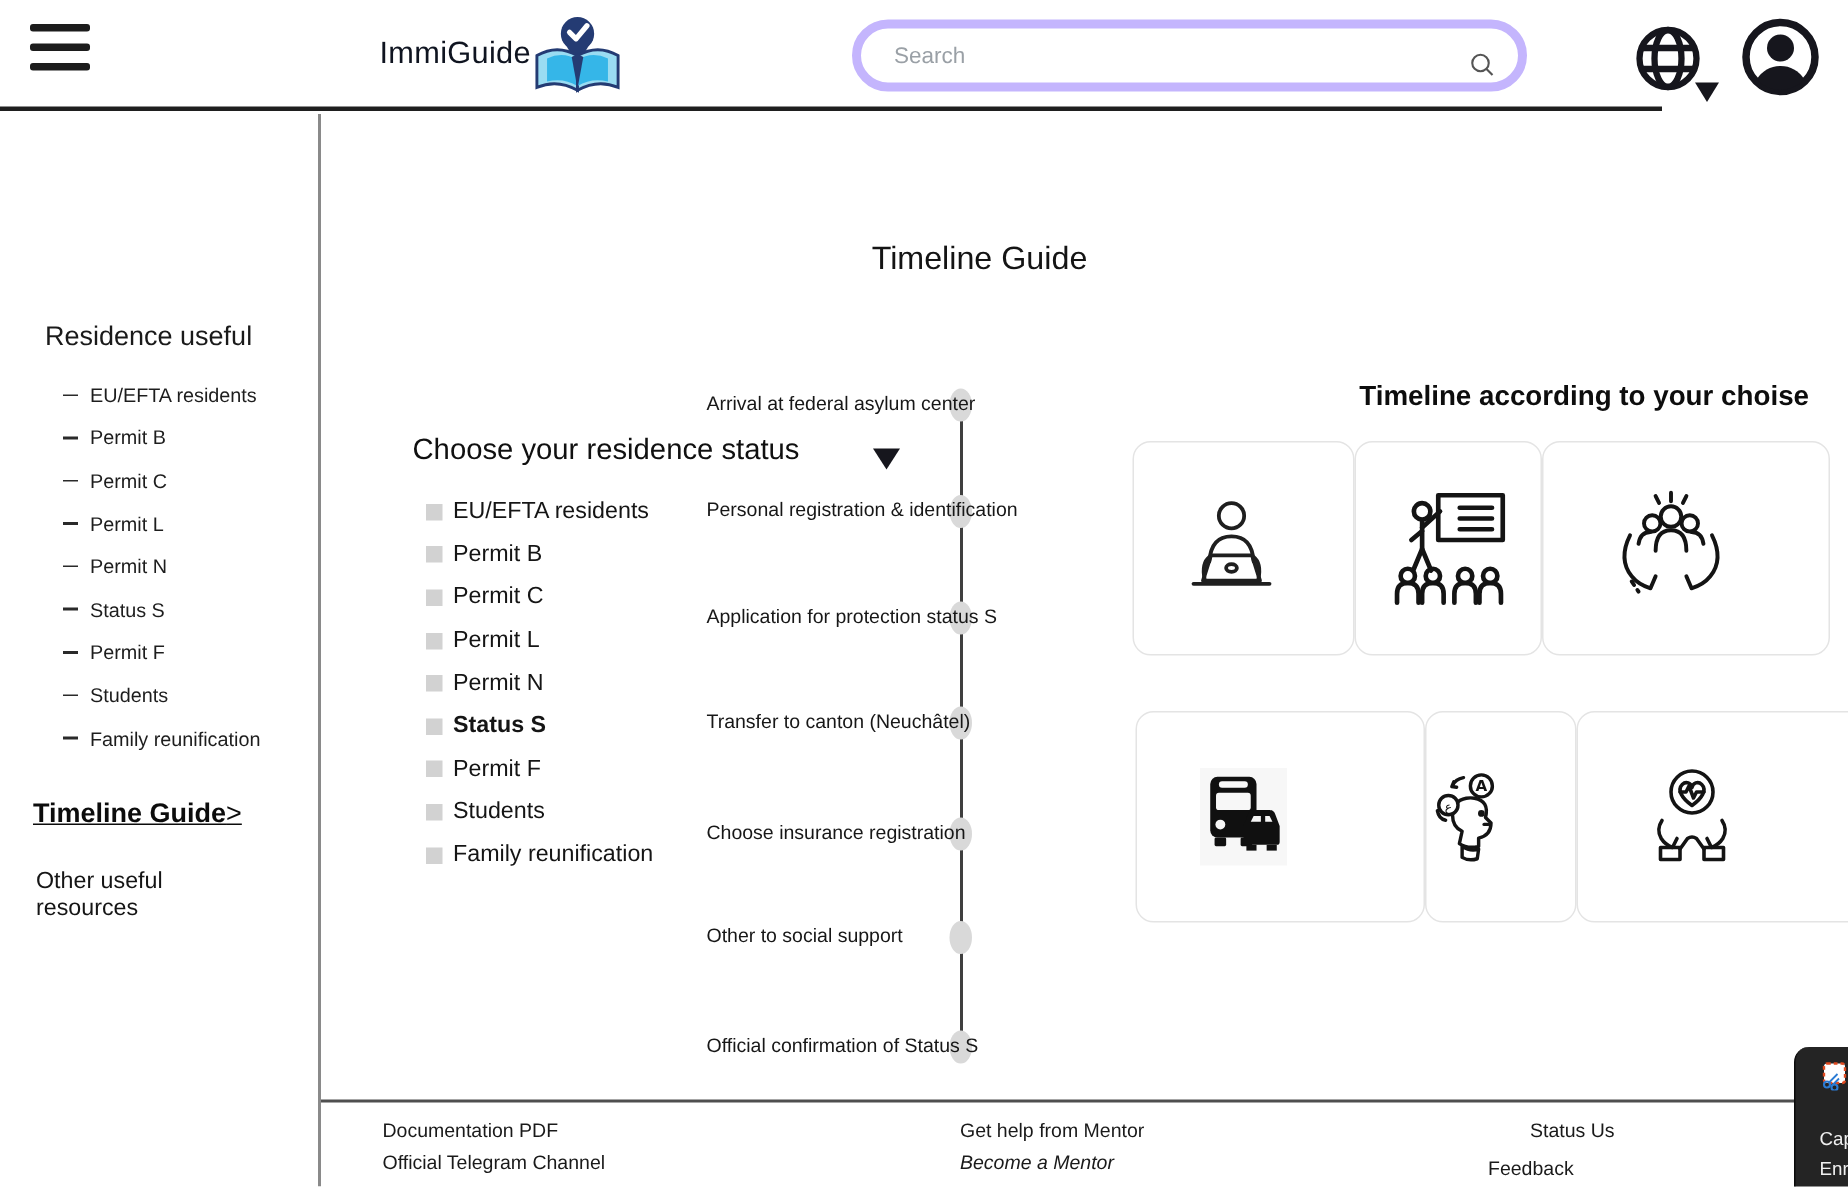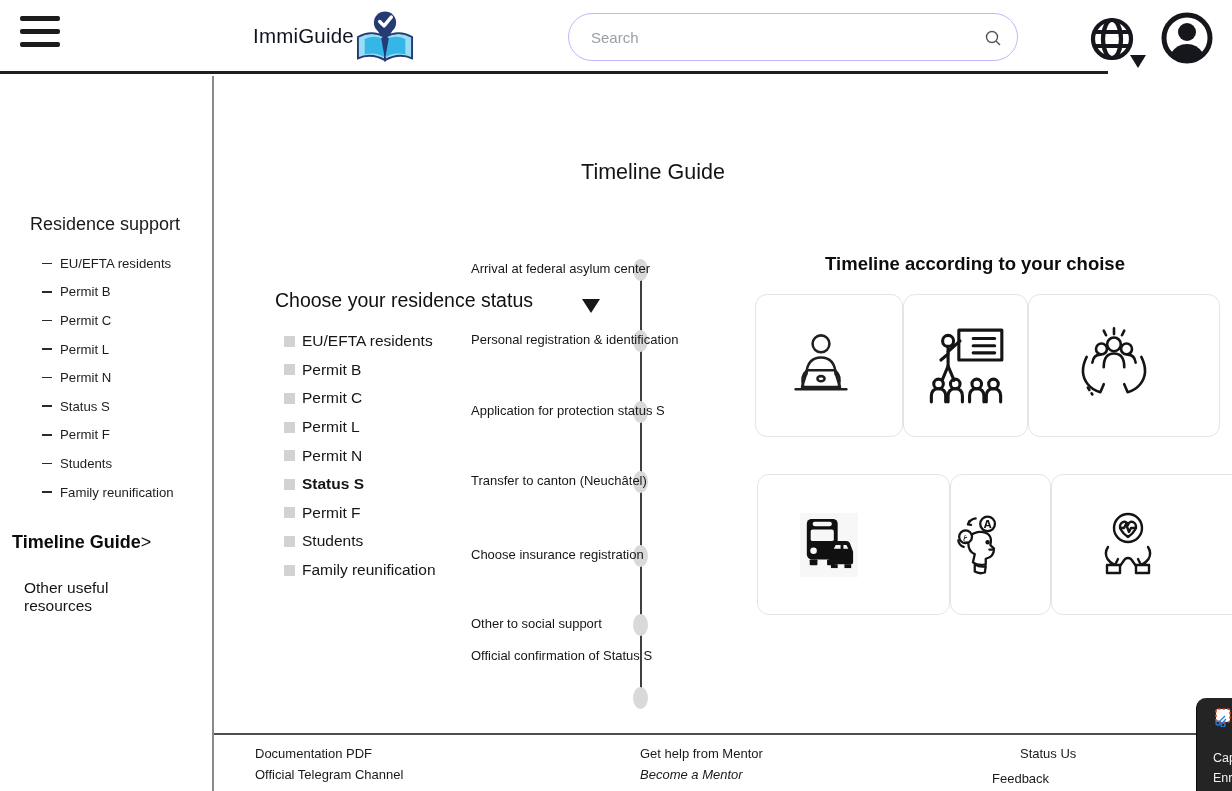--- a/index.html
+++ b/index.html
@@ -8,39 +8,39 @@
          font-family:"Liberation Sans", sans-serif; color:#16161d; }
 
   
   .header { position:absolute; left:0; top:0; width:1108px; height:74px;
             background:#fff; border-bottom:3px solid #1f1f1f; z-index:5; }
   .hamburger { position:absolute; left:20px; top:16px; width:40px; height:42px; cursor:pointer; }
   .hamburger .bar { width:40px; height:4.5px; background:#1c1c1c; border-radius:2px; margin-bottom:8.5px; }
   .brand { position:absolute; left:253px; top:24px; font-size:20.5px; color:#0f1420; letter-spacing:0.2px; }
   .logo { position:absolute; left:356px; top:8px; width:58px; height:58px; }
   .search { position:absolute; left:568px; top:13px; width:450px; height:48px;
-            border:1px solid #c4b5fd; border-radius:26px; background:#fff; }
+            border:6px solid #c4b5fd; border-radius:26px; background:#fff; }
   .search input { position:absolute; left:0; top:0; width:100%; height:100%; border:none; outline:none;
             background:transparent; border-radius:26px; padding:0 44px 0 22px; font-size:15px;
             font-family:"Liberation Sans", sans-serif; color:#333; }
   .search input::placeholder { color:#9aa0a6; }
   .search .mag { position:absolute; right:14px; top:14px; width:20px; height:20px; }
   .globe { position:absolute; left:1088px; top:15px; width:48px; height:48px; cursor:pointer; }
   .globe-caret { position:absolute; left:1130px; top:55px; width:0; height:0;
             border-left:8px solid transparent; border-right:8px solid transparent;
             border-top:13px solid #16161d; }
   .avatar { position:absolute; left:1161px; top:12px; width:52px; height:52px; cursor:pointer; }
 
   
   .v-divider { position:absolute; left:212px; top:76px; width:2px; height:715px; background:#8a8a8a; }
   .res-heading { position:absolute; left:30px; top:214px; font-size:18px; color:#1a1a1a; }
   .side-list { position:absolute; left:42px; top:249px; width:170px; }
   .side-item { height:28.6px; display:flex; align-items:center; font-size:13.2px; color:#1d1d1d; cursor:pointer; }
   .side-item .dash { width:10px; height:1.6px; background:#2a2a2a; margin-right:8px; flex:none; }
-  .tl-link { position:absolute; left:12px; top:532px; font-size:18px; font-weight:bold; color:#0c0c0c; cursor:pointer; }
+  .tl-link { position:absolute; left:22px; top:532px; font-size:18px; font-weight:bold; color:#0c0c0c; cursor:pointer;text-decoration:underline; }
   .tl-link .arrow { font-weight:400; font-size:18px; }
   .other-res { position:absolute; left:24px; top:579px; width:112px; font-size:15.5px; line-height:17.5px; color:#151515; cursor:pointer; }
 
   
   .main-title { position:absolute; left:453px; top:160px; width:400px; text-align:center;
                 font-size:21.5px; color:#141414; }
   .choose { position:absolute; left:275px; top:289px; font-size:19.5px; color:#101010; cursor:pointer; }
   .choose-caret { position:absolute; left:582px; top:299px; width:0; height:0;
                 border-left:9px solid transparent; border-right:9px solid transparent;
                 border-top:14px solid #16161d; }
@@ -48,21 +48,21 @@
   .status-item { height:28.6px; display:flex; align-items:center; font-size:15.5px; color:#151515; cursor:pointer; }
   .status-item .sq { width:11px; height:11px; background:#d2d2d2; margin-right:7px; flex:none; }
   .status-item.bold { font-weight:bold; }
 
   .tl-line { position:absolute; left:640px; top:270px; width:1.5px; height:429px; background:#3f3f3f; z-index:1; }
   .tl-dot { position:absolute; left:633px; width:15px; height:22px; border-radius:50%;
             background:#d9d9d9; z-index:2; }
   .tl-label { position:absolute; left:471px; width:340px; text-align:left; font-size:13px;
             color:#171717; z-index:3; }
 
-  .right-title { position:absolute; left:744px; top:253px; width:462px; text-align:center;
+  .right-title { position:absolute; left:744px; top:253px; width:462px; text-align:right;
             font-size:18.5px; font-weight:bold; color:#0d0d0d; }
   .card { position:absolute; background:#fff; border:1px solid #e4e4e4; border-radius:12px;
             display:flex; align-items:center; justify-content:center; cursor:pointer; }
   .card svg { flex:none; }
   .bus-wrap { background:#f7f7f7; padding:2px; }
 
   
   .footer-line { position:absolute; left:214px; top:733px; width:1018px; height:2px; background:#4f4f4f; }
   .f-link { position:absolute; font-size:13px; color:#1a1a1a; cursor:pointer;text-align:center; }
 
@@ -110,21 +110,21 @@
   </svg>
   <div class="globe-caret"></div>
   <svg class="avatar" viewBox="0 0 52 52">
     <circle cx="26" cy="26" r="23" fill="none" stroke="#16161d" stroke-width="5"></circle>
     <circle cx="26" cy="20" r="9" fill="#16161d"></circle>
     <path d="M10 41 q6 -9 16 -9 q10 0 16 9 q-7 7 -16 7 q-9 0 -16 -7 z" fill="#16161d"></path>
   </svg>
 </div>
 
 <div class="v-divider"></div>
-<div class="res-heading">Residence support</div>
+<div class="res-heading">Residence useful</div>
 <div class="side-list">
   <div class="side-item">
       <span class="dash"></span>
       <span>EU/EFTA residents</span>
     </div>
   <div class="side-item">
       <span class="dash"></span>
       <span>Permit B</span>
     </div>
   <div class="side-item">
@@ -210,21 +210,21 @@
 <div class="tl-dot" style="top:471px"></div>
 <div class="tl-dot" style="top:545px"></div>
 <div class="tl-dot" style="top:614px"></div>
 <div class="tl-dot" style="top:687px"></div>
 <div class="tl-label" style="top:261px">Arrival at federal asylum center</div>
 <div class="tl-label" style="top:332px">Personal registration &amp; identification</div>
 <div class="tl-label" style="top:403px">Application for protection status S</div>
 <div class="tl-label" style="top:473px">Transfer to canton (Neuchâtel)</div>
 <div class="tl-label" style="top:547px">Choose insurance registration</div>
 <div class="tl-label" style="top:616px">Other to social support</div>
-<div class="tl-label" style="top:648px">Official confirmation of Status S</div>
+<div class="tl-label" style="top:689px">Official confirmation of Status S</div>
 
 <div class="right-title">Timeline according to your choise</div>
 
 <div class="card" style="left:755px; top:294px; width:148px; height:143px;">
   <svg width="76" height="76" viewBox="0 0 72 72" fill="none" stroke="#1f1f1f" stroke-width="2.4" stroke-linecap="round" stroke-linejoin="round" style="transform:translateX(-8px)">
     <circle cx="36" cy="15" r="8"></circle>
     <path d="M22 44 Q23 28 36 28 Q49 28 50 44"></path>
     <path d="M22 41 Q17 45 19 55"></path>
     <path d="M50 41 Q55 45 53 55"></path>
     <path d="M23 40 H49 L54 56 H18 Z"></path>

